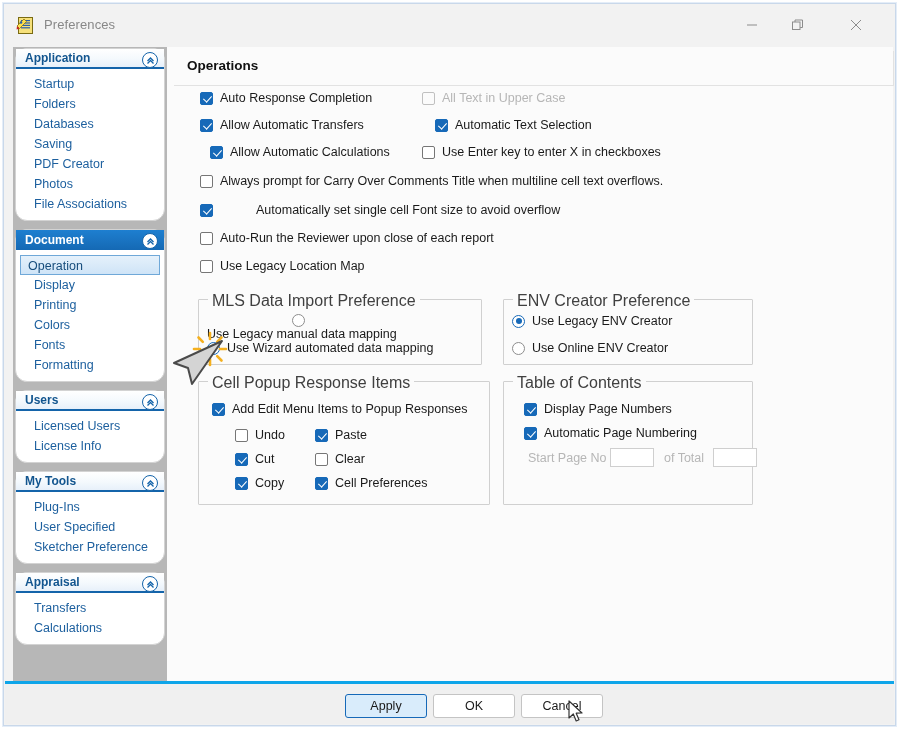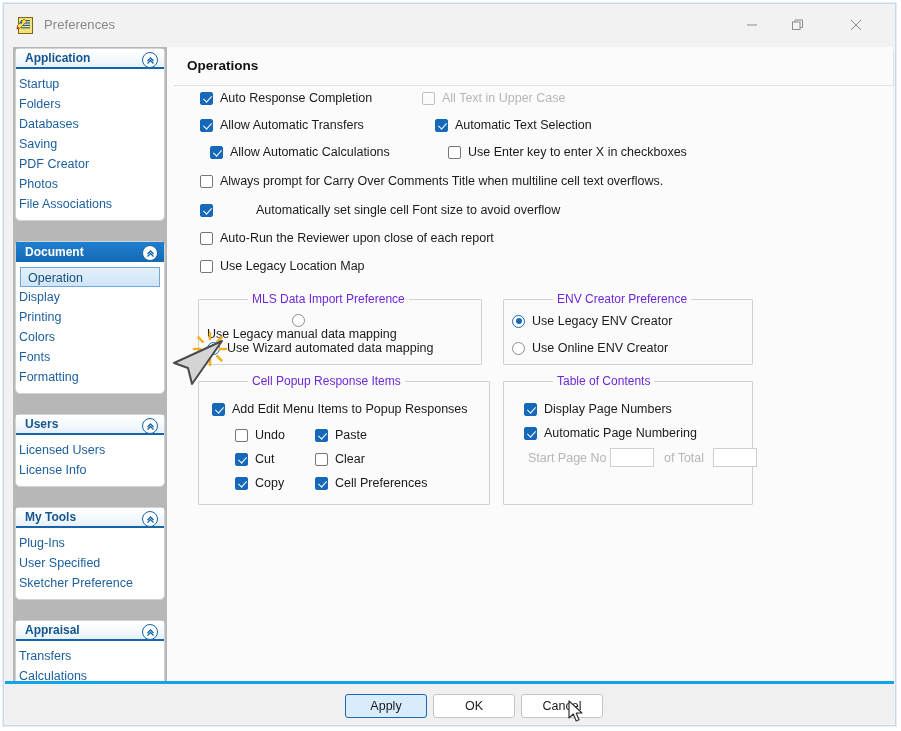--- a/index.html
+++ b/index.html
@@ -76,24 +76,24 @@
   .sidebar {
     position: absolute;
     left: 9px;
     top: 43px;
     width: 154px;
     height: 640px;
     background: #b7b7b7;
     box-sizing: border-box;
   }
   .nav-group {
-    margin: 0 2px 20px 2px;
+    margin: 0 2px 8px 2px;
     background: #ffffff;
     border: 1px solid #d3d3d3;
-    border-radius: 5px;
+    border-radius: 12px;
     box-sizing: border-box;
   }
   .nav-group:first-child { margin-top: 1px; }
   .nav-header {
     position: relative;
     height: 20px;
     display: flex;
     align-items: center;
     padding-left: 9px;
     font-size: 12px;
@@ -121,21 +121,21 @@
     display: flex;
     align-items: center;
     justify-content: center;
   }
   .nav-items {
     padding: 5px 0 6px 0;
   }
   .nav-item {
     height: 20px;
     line-height: 20px;
-    padding-left: 3px;
+    padding-left: 18px;
     font-size: 12.5px;
     color: #1c5f9e;
     white-space: nowrap;
     box-sizing: border-box;
   }
   .nav-item.selected {
     margin: 0 4px;
     padding-left: 7px;
     background: linear-gradient(to bottom, #e5f1fb 0%, #cfe4f7 100%);
     border: 1px solid #6fa8d8;
@@ -260,24 +260,23 @@
     border-radius: 1px;
     box-sizing: border-box;
     background: transparent;
   }
   .gb-title {
     position: absolute;
     top: -8px;
     left: 9px;
     padding: 0 4px;
     background: #fbfbfb;
-    font-size: 12px;
-    color: #6d28d9;
+    font-size: 16px;
+    color: #404040;
     white-space: nowrap;
-    margin-left: 40px;
   }
 
   .txtfield {
     position: absolute;
     height: 19px;
     background: #ffffff;
     border: 1px solid #cfcfcf;
     box-sizing: border-box;
   }
   .small-label {
@@ -480,21 +479,21 @@
       </div>
       <div class="cb-row" style="left:268px; top:71px;">
         <span class="cbox on"></span>
         <span class="cb-label">Automatic Text Selection</span>
       </div>
 
       <div class="cb-row" style="left:43px; top:98px;align-items:flex-end;">
         <span class="cbox on"></span>
         <span class="cb-label">Allow Automatic Calculations</span>
       </div>
-      <div class="cb-row" style="left:255px; top:98px;margin-left:26px;">
+      <div class="cb-row" style="left:255px; top:98px;">
         <span class="cbox off"></span>
         <span class="cb-label">Use Enter key to enter X in checkboxes</span>
       </div>
 
       <div class="cb-row" style="left:33px; top:127px;">
         <span class="cbox off"></span>
         <span class="cb-label">Always prompt for Carry Over Comments Title when multiline cell text overflows.</span>
       </div>
       <div class="cb-row" style="left:33px; top:156px;gap:36px;">
         <span class="cbox on"></span>

